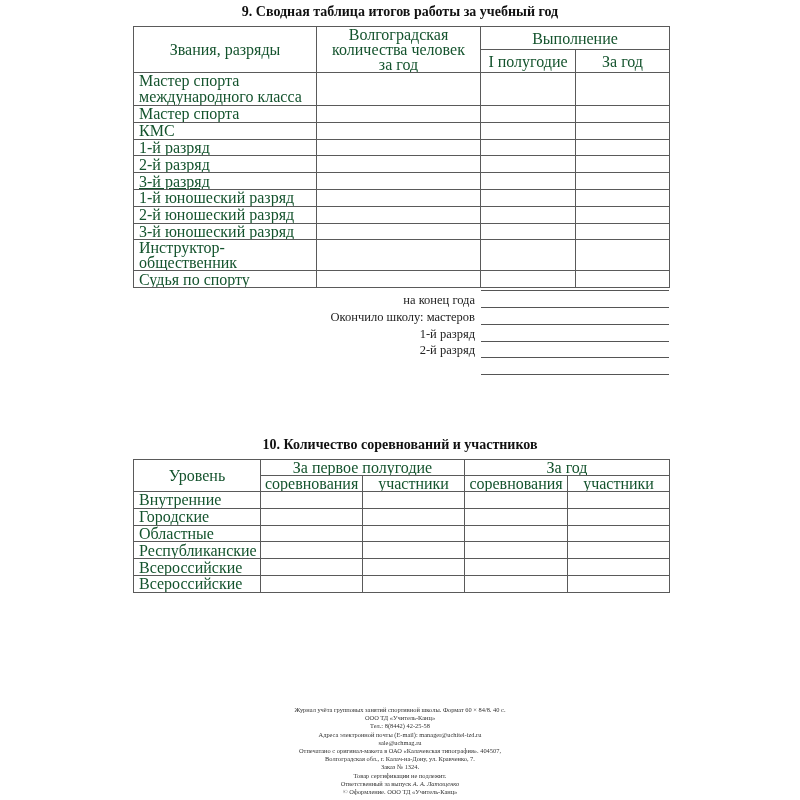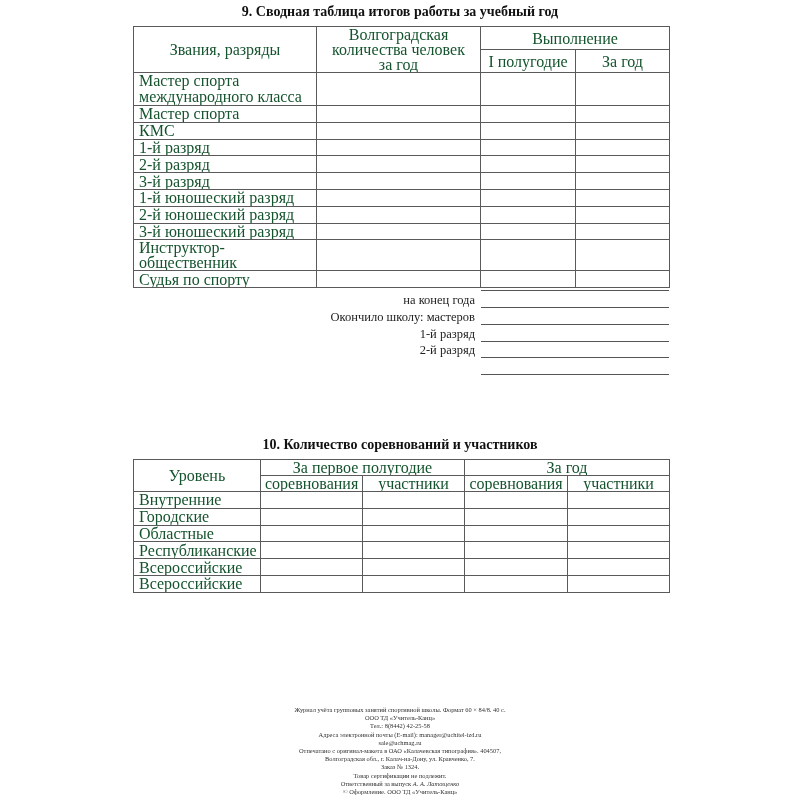--- a/index.html
+++ b/index.html
@@ -138,21 +138,21 @@
       <td class="cell"></td>
       <td class="cell"></td>
       <td class="cell"></td>
     </tr>
     <tr style="height:16.8px;">
       <td class="label">2-й разряд</td>
       <td class="cell"></td>
       <td class="cell"></td>
       <td class="cell"></td>
     </tr>
-    <tr style="height:16.8px;">
+    <tr style="height:16.8px;text-decoration:underline;">
       <td class="label">3-й разряд</td>
       <td class="cell"></td>
       <td class="cell"></td>
       <td class="cell"></td>
     </tr>
     <tr style="height:16.8px;">
       <td class="label">1-й юношеский разряд</td>
       <td class="cell"></td>
       <td class="cell"></td>
       <td class="cell"></td>

